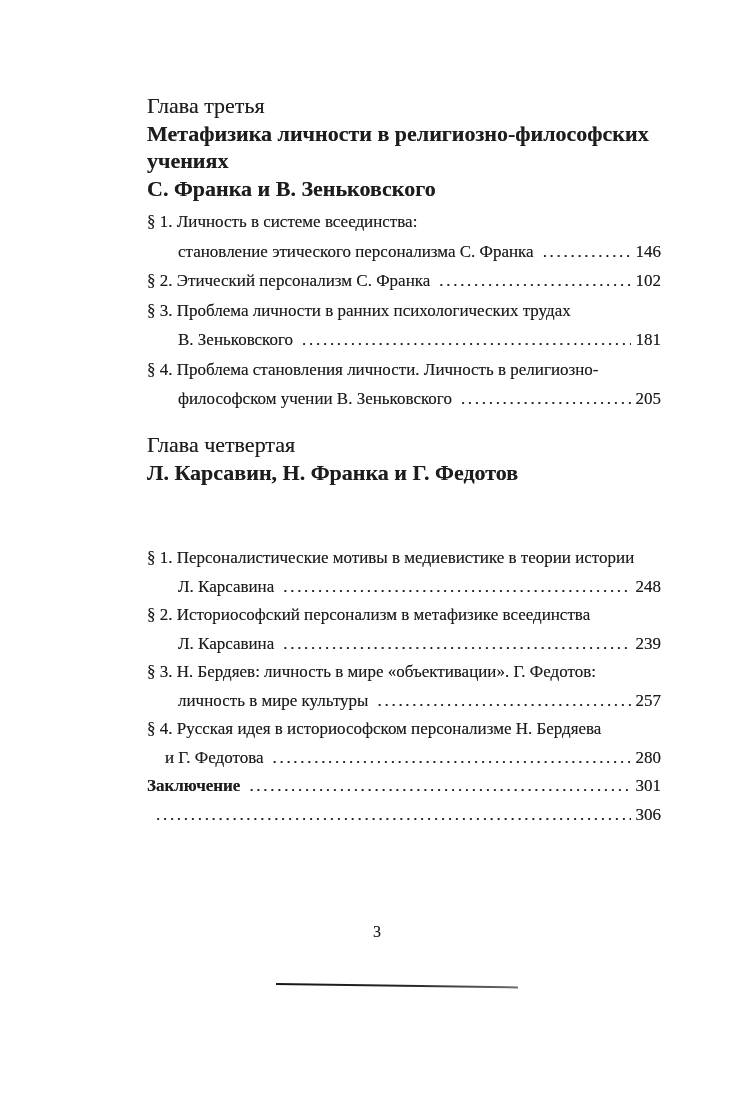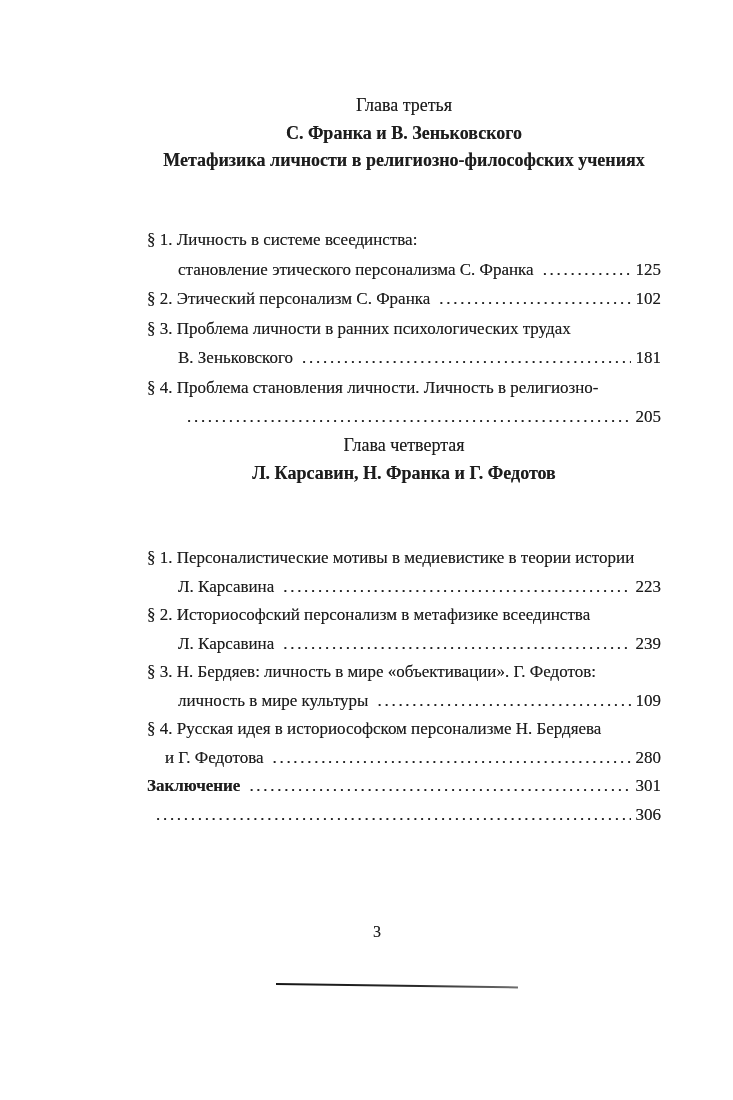--- a/index.html
+++ b/index.html
@@ -10,34 +10,34 @@
     background: #ffffff;
     font-family: "Liberation Serif", serif;
     color: #1d1d1d;
     text-shadow: 0 0 0.4px rgba(25,25,25,0.55);
     overflow: hidden;
   }
   .heading {
     position: absolute;
     left: 147px;
     width: 514px;
-    text-align: center;
-    font-size: 18px;
+    text-align: left;
+    font-size: 22px;
   }
   .heading-ch3 { top: 92px;  line-height: 27.5px; }
   .heading-ch4 { top: 431px; line-height: 28px; }
   .heading .kicker { font-weight: normal; }
   .heading .title  { font-weight: bold; }
   .toc {
     position: absolute;
     left: 147px;
     width: 514px;
     font-size: 17px;
   }
-  .toc-ch3 { top: 225px; line-height: 29.5px; }
+  .toc-ch3 { top: 207px; line-height: 29.5px; }
   .toc-ch4 { top: 544px; line-height: 28.5px; text-align: right; }
   .row { display: flex; align-items: baseline; }
   .row .txt { flex: 0 0 auto; white-space: nowrap; }
   .row.cont    { padding-left: 31px; }
   .row.cont-sm { padding-left: 18px; }
   .leader {
     flex: 1 1 auto;
     overflow: hidden;
     white-space: nowrap;
     margin-left: 9px;
@@ -68,33 +68,33 @@
     transform-origin: left center;
   }
 </style>
 </head>
 <body>
 
 <div class="sheet">
 
   <div class="heading heading-ch3">
     <div class="kicker">Глава третья</div>
+    <div class="title">Метафизика личности в религиозно-философских учениях</div>
     <div class="title">С. Франка и В. Зеньковского</div>
-    <div class="title">Метафизика личности в религиозно-философских учениях</div>
   </div>
 
   <div class="toc toc-ch3">
     <div>
       <div class="row">
         <span class="txt">§ 1. Личность в системе всеединства:</span>
       </div>
       <div class="row cont">
         <span class="txt">становление этического персонализма С. Франка</span>
         <span class="leader"></span>
-        <span class="pg">125</span>
+        <span class="pg">146</span>
       </div>
     </div>
     <div>
       <div class="row">
         <span class="txt">§ 2. Этический персонализм С. Франка</span>
         <span class="leader"></span>
         <span class="pg">102</span>
       </div>
     </div>
     <div>
@@ -105,60 +105,61 @@
         <span class="txt">В. Зеньковского</span>
         <span class="leader"></span>
         <span class="pg">181</span>
       </div>
     </div>
     <div>
       <div class="row">
         <span class="txt">§ 4. Проблема становления личности. Личность в религиозно-</span>
       </div>
       <div class="row cont">
+        <span class="txt">философском учении В. Зеньковского</span>
         <span class="leader"></span>
         <span class="pg">205</span>
       </div>
     </div>
   </div>
 
   <div class="heading heading-ch4">
     <div class="kicker">Глава четвертая</div>
     <div class="title">Л. Карсавин, Н. Франка и Г. Федотов</div>
   </div>
 
   <div class="toc toc-ch4">
     <div>
       <div class="row">
         <span class="txt">§ 1. Персоналистические мотивы в медиевистике в теории истории</span>
       </div>
       <div class="row cont">
         <span class="txt">Л. Карсавина</span>
         <span class="leader"></span>
-        <span class="pg">223</span>
+        <span class="pg">248</span>
       </div>
     </div>
     <div>
       <div class="row">
         <span class="txt">§ 2. Историософский персонализм в метафизике всеединства</span>
       </div>
       <div class="row cont">
         <span class="txt">Л. Карсавина</span>
         <span class="leader"></span>
         <span class="pg">239</span>
       </div>
     </div>
     <div>
       <div class="row">
         <span class="txt">§ 3. Н. Бердяев: личность в мире «объективации». Г. Федотов:</span>
       </div>
       <div class="row cont">
         <span class="txt">личность в мире культуры</span>
         <span class="leader"></span>
-        <span class="pg">109</span>
+        <span class="pg">257</span>
       </div>
     </div>
     <div>
       <div class="row">
         <span class="txt">§ 4. Русская идея в историософском персонализме Н. Бердяева</span>
       </div>
       <div class="row cont-sm cont" style="padding-left:18px">
         <span class="txt">и Г. Федотова</span>
         <span class="leader"></span>
         <span class="pg">280</span>

